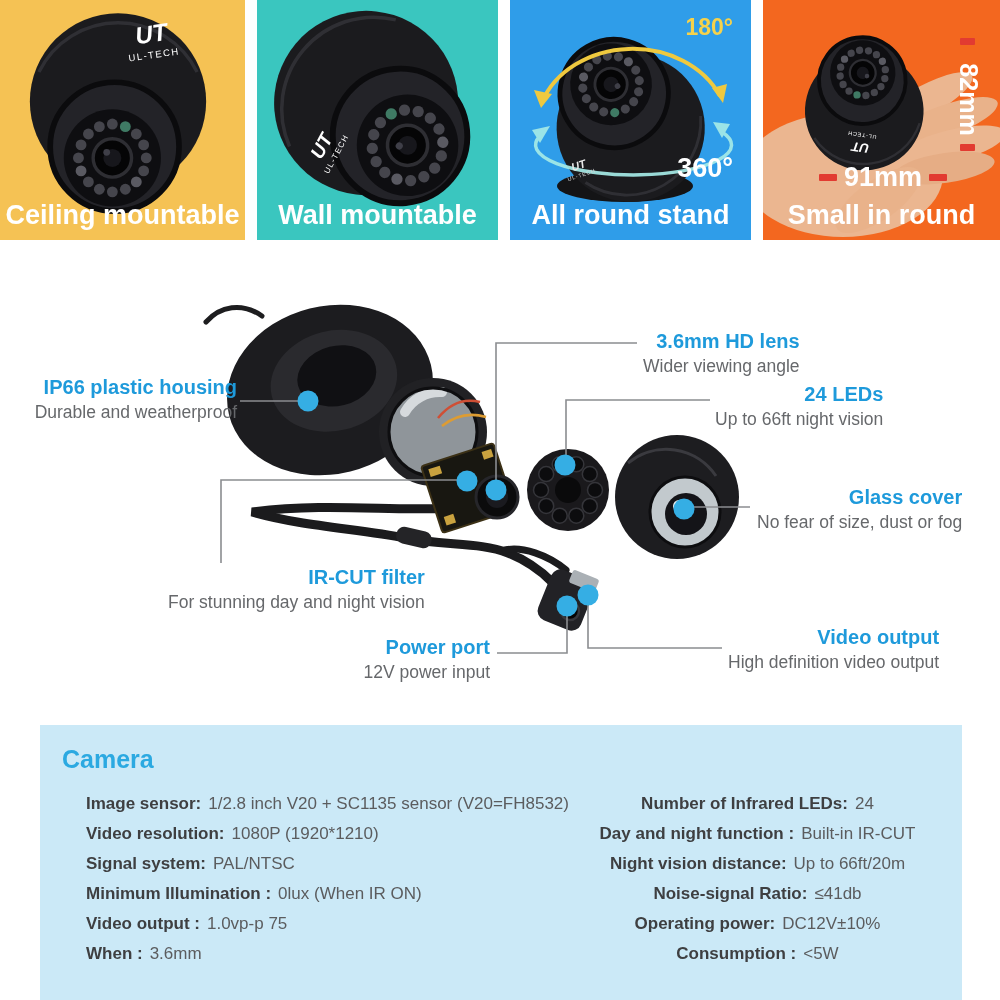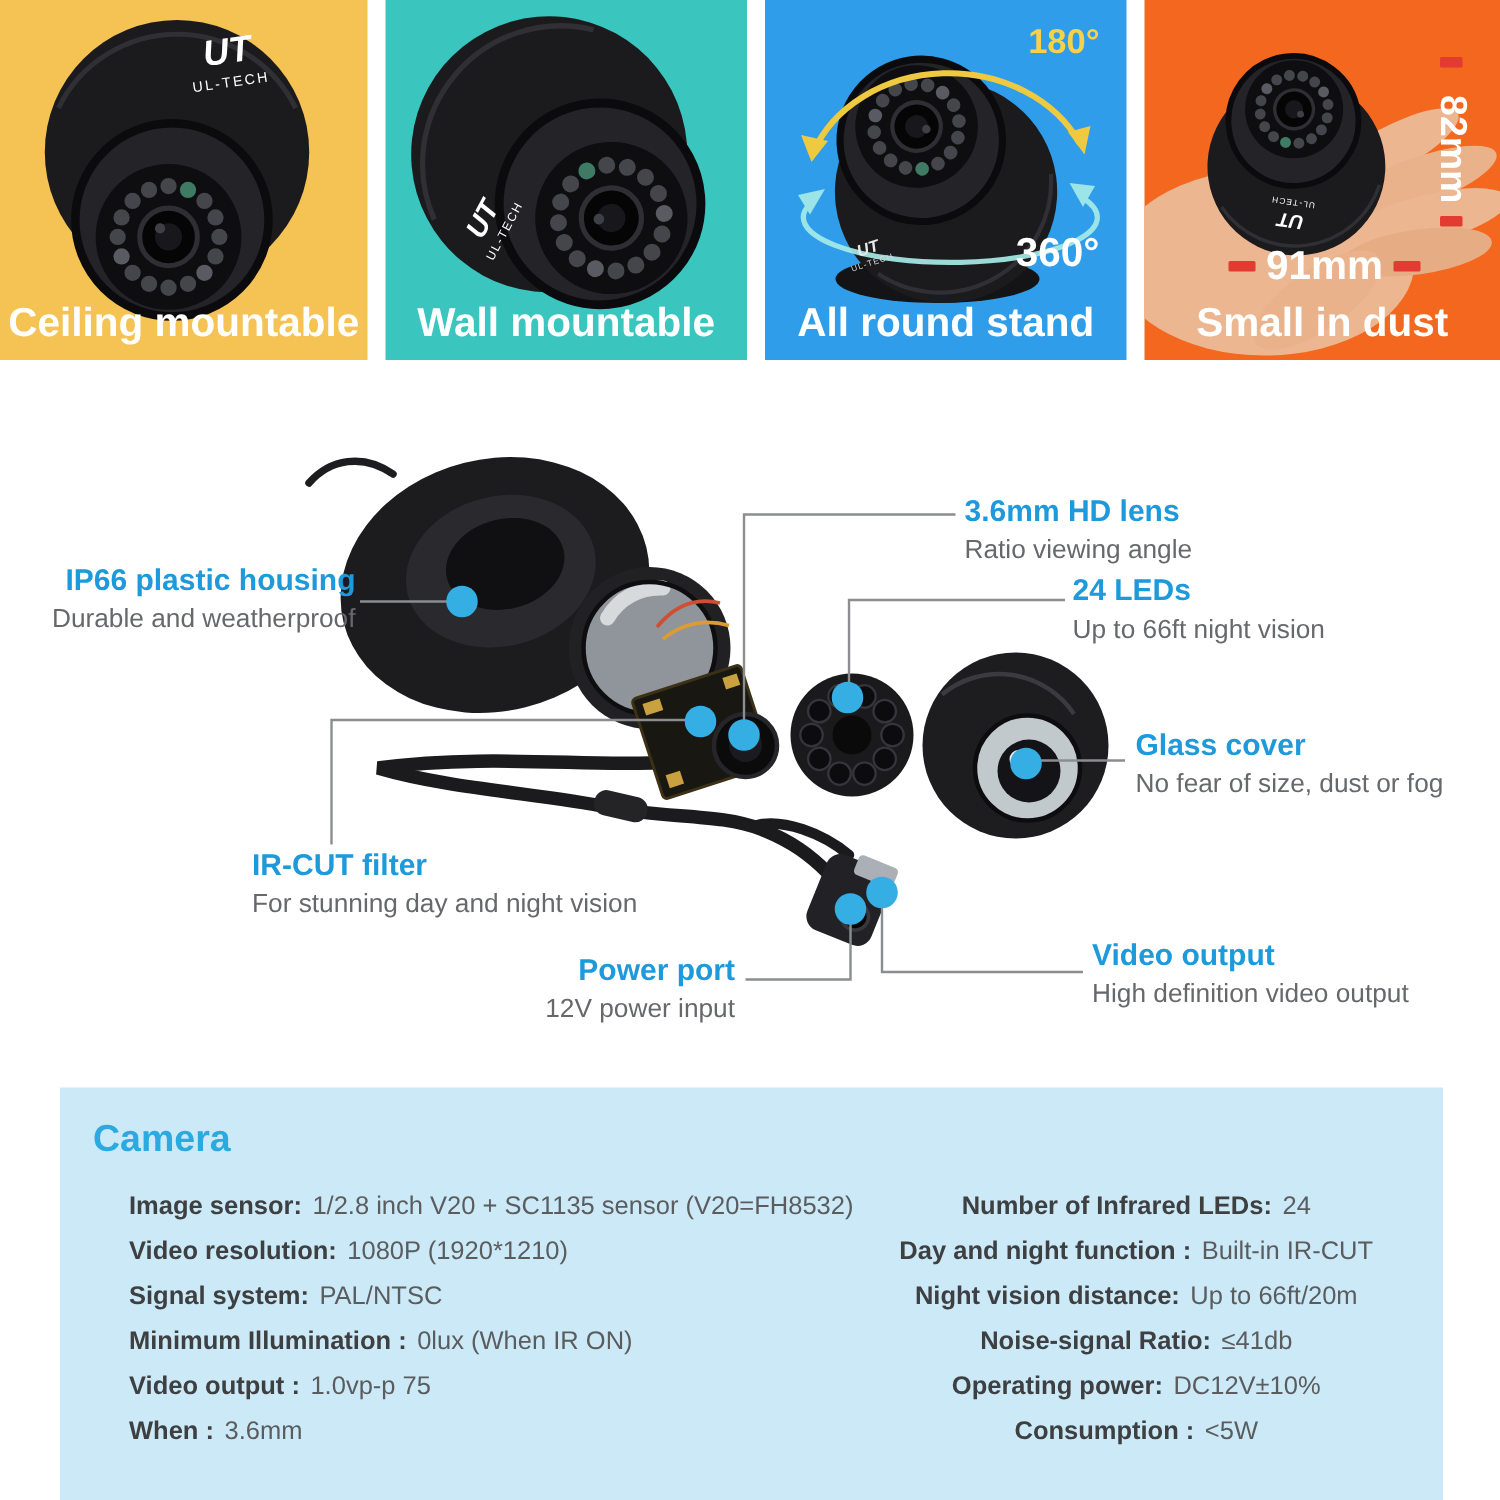--- a/index.html
+++ b/index.html
@@ -21,21 +21,21 @@
   .h-text{position:absolute;top:47px;right:-34px;width:84px;text-align:center;
           transform:rotate(90deg);color:#fff;font-size:25px;font-weight:bold;}
   .w-marker{position:absolute;left:56px;top:162px;display:flex;align-items:center;gap:7px;}
   .w-marker .dash{width:18px;height:7px;}
   .w-text{color:#fff;font-size:27px;font-weight:bold;}
 
   
   .diagram{position:relative;height:450px;margin-top:10px;}
   .diagram svg.explode{position:absolute;left:0;top:0;}
   .callout{position:absolute;white-space:nowrap;}
-  .callout .t{font-size:20px;font-weight:bold;color:#1E9ADB;}
+  .callout .t{font-size:20px;font-weight:bold;color:#1E9ADB;text-align:right;}
   .callout .s{font-size:17.5px;color:#66686B;margin-top:3px;}
   .co-housing{right:763px;top:126px;text-align:right;}
   .co-lens{left:643px;top:80px;}
   .co-leds{left:715px;top:133px;}
   .co-glass{left:757px;top:236px;}
   .co-ircut{left:168px;top:316px;}
   .co-power{right:510px;top:386px;text-align:right;}
   .co-video{left:728px;top:376px;}
 
   
@@ -156,21 +156,21 @@
     <div class="h-marker">
       <div class="dash d-top"></div>
       <div class="dash d-bot"></div>
       <div class="h-text">82mm</div>
     </div>
     <div class="w-marker">
       <div class="dash"></div>
       <div class="w-text">91mm</div>
       <div class="dash"></div>
     </div>
-    <div class="caption">Small in dust</div>
+    <div class="caption">Small in round</div>
   </div>
 </div>
 
 <div class="diagram">
   <svg class="explode" width="1000" height="450" viewBox="0 0 1000 450">
 
     <path d="M262 66 C 242 52 220 56 206 72" stroke="#1d1d1f" stroke-width="5" fill="none" stroke-linecap="round"></path>
 
     <g transform="rotate(-14 330 140)">
       <ellipse cx="330" cy="140" rx="104" ry="84" fill="#1c1c1f"></ellipse>
@@ -255,21 +255,21 @@
       <circle cx="588" cy="345" r="10.5"></circle>
     </g>
   </svg>
 
   <div class="callout co-housing">
     <div class="t">IP66 plastic housing</div>
     <div class="s">Durable and weatherproof</div>
   </div>
   <div class="callout co-lens">
     <div class="t">3.6mm HD lens</div>
-    <div class="s">Ratio viewing angle</div>
+    <div class="s">Wider viewing angle</div>
   </div>
   <div class="callout co-leds">
     <div class="t">24 LEDs</div>
     <div class="s">Up to 66ft night vision</div>
   </div>
   <div class="callout co-glass">
     <div class="t">Glass cover</div>
     <div class="s">No fear of size, dust or fog</div>
   </div>
   <div class="callout co-ircut">

